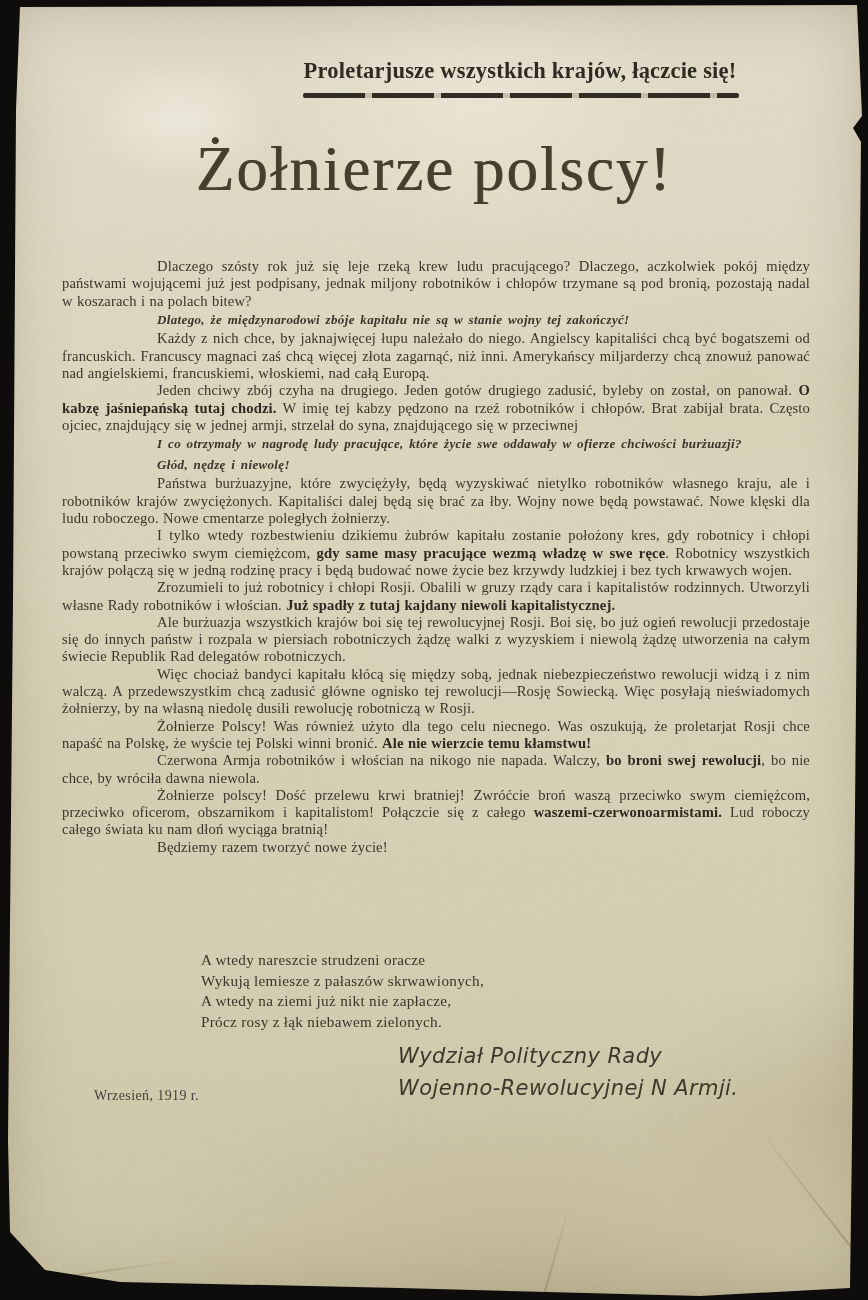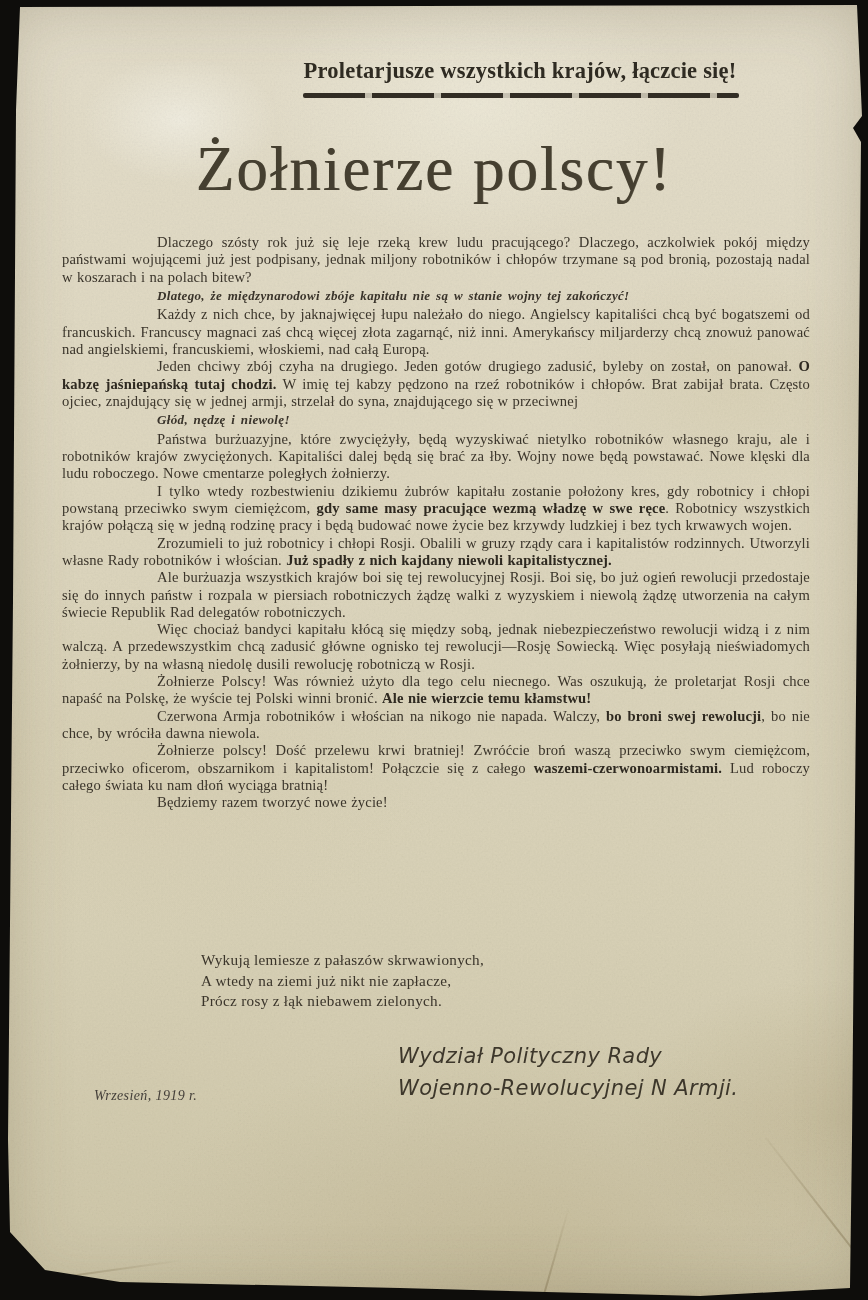--- a/index.html
+++ b/index.html
@@ -40,40 +40,40 @@
     background:repeating-linear-gradient(90deg, #322d24 0px, #322d24 62px, rgba(50,45,36,0.18) 62px, rgba(50,45,36,0.18) 69px);
     border-radius:2px;
   }
   .title {
     position:absolute; top:130px; left:0; width:100%; margin:0;
     text-align:center; font-weight:400; font-size:63px; line-height:78px;
     color:#453f30; letter-spacing:2px;
     text-shadow:0.6px 0 0 rgba(69,63,48,0.85);
   }
   .textblock {
-    position:absolute; top:234px; left:62px; width:748px;
+    position:absolute; top:258px; left:62px; width:748px;
     font-size:14.6px; line-height:17.3px; text-align:justify;
     color:#3a342a; letter-spacing:0.15px; word-spacing:0.5px;
   }
   .para { margin:0; text-indent:95px; }
   .para b { font-weight:bold; color:#2e2920; }
   .para.emph {
     font-size:13px; line-height:20.6px; font-weight:bold; font-style:italic;
     letter-spacing:0.35px; word-spacing:2px; color:#39332a; text-align:left;
   }
   .poem { position:absolute; top:950px; left:201px; font-size:15.2px; line-height:20.6px; color:#3a342a; letter-spacing:0.3px; }
   .signature {
     position:absolute; top:1040px; left:398px;
     font-family:"DejaVu Sans", sans-serif; font-size:21px; line-height:32px;
     color:#3d372b; letter-spacing:0.4px; white-space:nowrap;font-style:italic;
   }
   .sig-line2 { }
   .dateline {
     position:absolute; top:1088px; left:94px;
-    font-size:14px; color:#45403a; letter-spacing:0.4px;font-style:italic;
+    font-size:14px; color:#45403a; letter-spacing:0.4px;
   }
   .crease { position:absolute; pointer-events:none; }
   .crease1 { left:555px; bottom:0; width:2px; height:95px; transform:rotate(16deg);
              background:linear-gradient(180deg, rgba(120,105,70,0) 0%, rgba(120,105,70,0.45) 100%); }
   .crease2 { right:55px; bottom:28px; width:2px; height:150px; transform:rotate(-38deg);
              background:linear-gradient(180deg, rgba(120,105,70,0.05) 0%, rgba(120,105,70,0.38) 80%); }
   .crease3 { left:55px; bottom:30px; width:130px; height:2px; transform:rotate(-8deg);
              background:linear-gradient(90deg, rgba(120,105,70,0.4), rgba(120,105,70,0)); }
   .tear {
     position:absolute; top:118px; right:2px; width:13px; height:24px;
@@ -97,33 +97,35 @@
     <div class="slogan">Proletarjusze wszystkich krajów, łączcie się!</div>
     <div class="slogan-rule"></div>
 
     <h1 class="title">Żołnierze polscy!</h1>
 
     <div class="textblock">
       <p class="para"><span>Dlaczego szósty rok już się leje rzeką krew ludu pracującego? Dlaczego, aczkolwiek pokój między państwami wojującemi już jest podpisany, jednak miljony robotników i chłopów trzymane są pod bronią, pozostają nadal w koszarach i na polach bitew?</span></p>
       <p class="para emph"><span>Dlatego, że międzynarodowi zbóje kapitału nie są w stanie wojny tej zakończyć!</span></p>
       <p class="para"><span>Każdy z nich chce, by jaknajwięcej łupu należało do niego. Angielscy kapitaliści chcą być bogatszemi od francuskich. Francuscy magnaci zaś chcą więcej złota zagarnąć, niż inni. Amerykańscy miljarderzy chcą znowuż panować nad angielskiemi, francuskiemi, włoskiemi, nad całą Europą.</span></p>
       <p class="para"><span>Jeden chciwy zbój czyha na drugiego. Jeden gotów drugiego zadusić, byleby on został, on panował. </span><b>O kabzę jaśniepańską tutaj chodzi.</b><span> W imię tej kabzy pędzono na rzeź robotników i chłopów. Brat zabijał brata. Często ojciec, znajdujący się w jednej armji, strzelał do syna, znajdującego się w przeciwnej</span></p>
+      <p class="para emph"><span>I co otrzymały w nagrodę ludy pracujące, które życie swe oddawały w ofierze chciwości burżuazji?</span></p>
       <p class="para emph"><span>Głód, nędzę i niewolę!</span></p>
       <p class="para"><span>Państwa burżuazyjne, które zwyciężyły, będą wyzyskiwać nietylko robotników własnego kraju, ale i robotników krajów zwyciężonych. Kapitaliści dalej będą się brać za łby. Wojny nowe będą powstawać. Nowe klęski dla ludu roboczego. Nowe cmentarze poległych żołnierzy.</span></p>
       <p class="para"><span>I tylko wtedy rozbestwieniu dzikiemu żubrów kapitału zostanie położony kres, gdy robotnicy i chłopi powstaną przeciwko swym ciemiężcom, </span><b>gdy same masy pracujące wezmą władzę w swe ręce</b><span>. Robotnicy wszystkich krajów połączą się w jedną rodzinę pracy i będą budować nowe życie bez krzywdy ludzkiej i bez tych krwawych wojen.</span></p>
-      <p class="para"><span>Zrozumieli to już robotnicy i chłopi Rosji. Obalili w gruzy rządy cara i kapitalistów rodzinnych. Utworzyli własne Rady robotników i włościan. </span><b>Już spadły z nich kajdany niewoli kapitalistycznej.</b></p>
+      <p class="para"><span>Zrozumieli to już robotnicy i chłopi Rosji. Obalili w gruzy rządy cara i kapitalistów rodzinnych. Utworzyli własne Rady robotników i włościan. </span><b>Już spadły z tutaj kajdany niewoli kapitalistycznej.</b></p>
       <p class="para"><span>Ale burżuazja wszystkich krajów boi się tej rewolucyjnej Rosji. Boi się, bo już ogień rewolucji przedostaje się do innych państw i rozpala w piersiach robotniczych żądzę walki z wyzyskiem i niewolą żądzę utworzenia na całym świecie Republik Rad delegatów robotniczych.</span></p>
       <p class="para"><span>Więc chociaż bandyci kapitału kłócą się między sobą, jednak niebezpieczeństwo rewolucji widzą i z nim walczą. A przedewszystkim chcą zadusić główne ognisko tej rewolucji—Rosję Sowiecką. Więc posyłają nieświadomych żołnierzy, by na własną niedolę dusili rewolucję robotniczą w Rosji.</span></p>
       <p class="para"><span>Żołnierze Polscy! Was również użyto dla tego celu niecnego. Was oszukują, że proletarjat Rosji chce napaść na Polskę, że wyście tej Polski winni bronić. </span><b>Ale nie wierzcie temu kłamstwu!</b></p>
       <p class="para"><span>Czerwona Armja robotników i włościan na nikogo nie napada. Walczy, </span><b>bo broni swej rewolucji</b><span>, bo nie chce, by wróciła dawna niewola.</span></p>
       <p class="para"><span>Żołnierze polscy! Dość przelewu krwi bratniej! Zwróćcie broń waszą przeciwko swym ciemiężcom, przeciwko oficerom, obszarnikom i kapitalistom! Połączcie się z całego </span><b>waszemi-czerwonoarmistami.</b><span> Lud roboczy całego świata ku nam dłoń wyciąga bratnią!</span></p>
       <p class="para"><span>Będziemy razem tworzyć nowe życie!</span></p>
     </div>
 
     <div class="poem">
+      <div class="poem-line">A wtedy nareszcie strudzeni oracze</div>
       <div class="poem-line">Wykują lemiesze z pałaszów skrwawionych,</div>
       <div class="poem-line">A wtedy na ziemi już nikt nie zapłacze,</div>
       <div class="poem-line">Prócz rosy z łąk niebawem zielonych.</div>
     </div>
 
     <div class="signature">
       <div class="sig-line1">Wydział Polityczny Rady</div>
       <div class="sig-line2">Wojenno-Rewolucyjnej N Armji.</div>
     </div>
 

